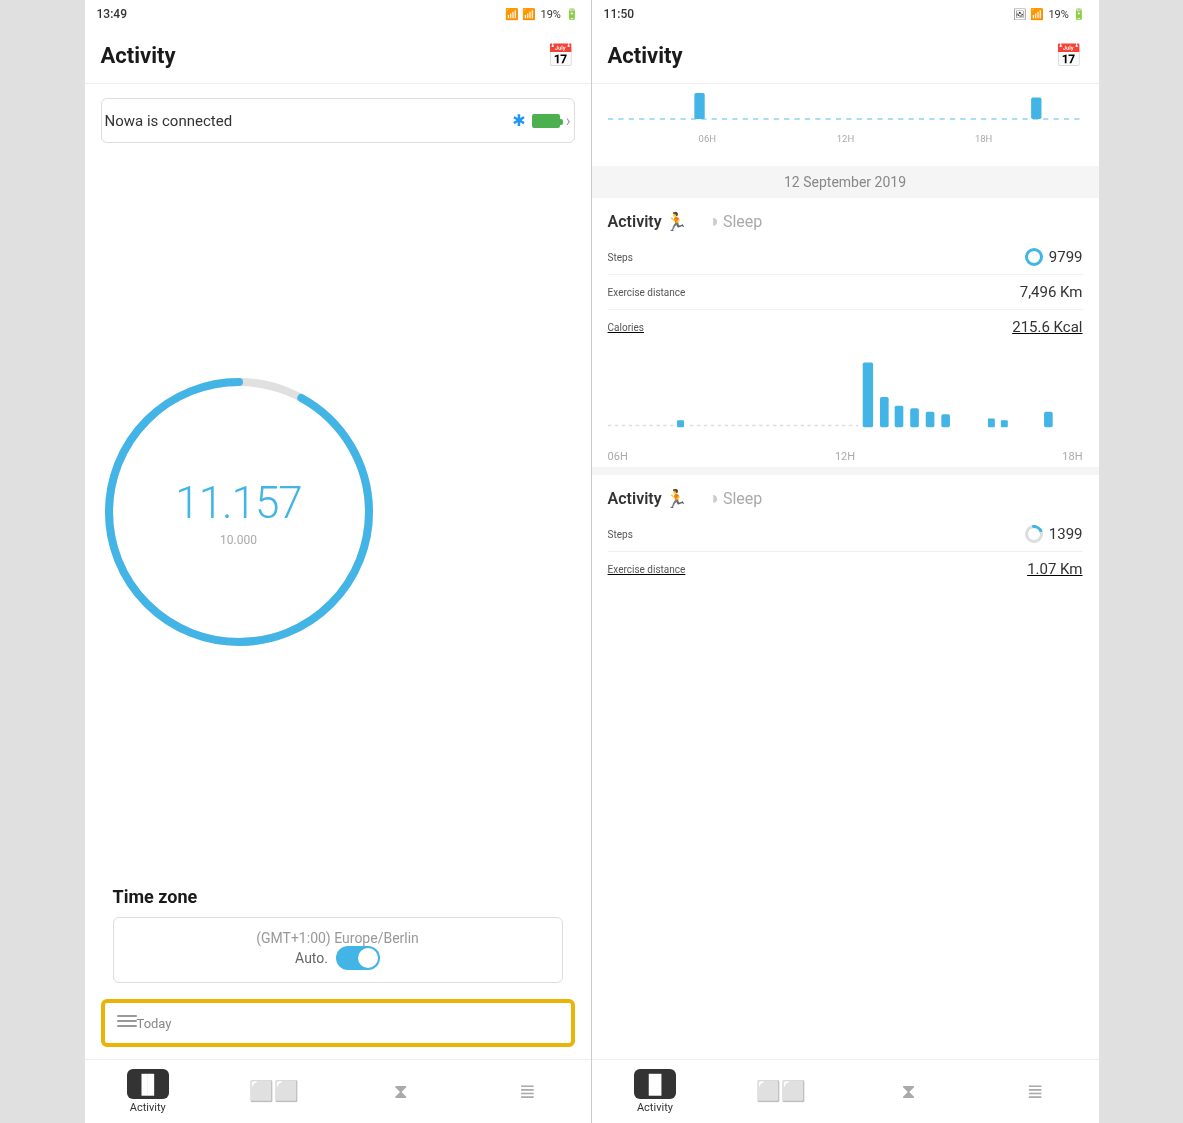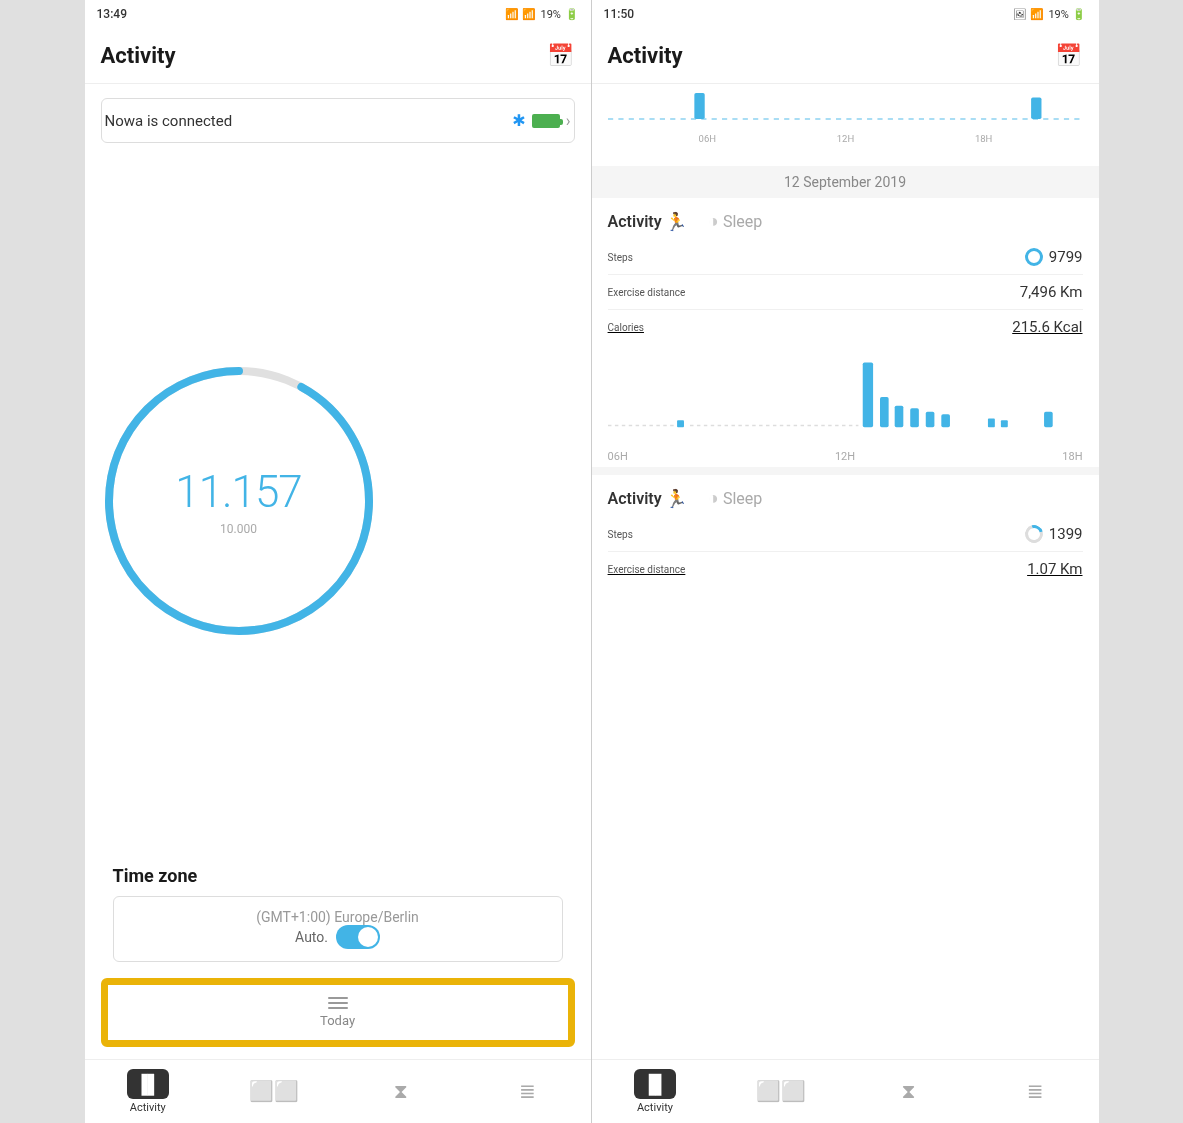--- a/index.html
+++ b/index.html
@@ -190,25 +190,24 @@
       top: 2px;
       width: 20px;
       height: 20px;
       background: #fff;
       border-radius: 50%;
     }
 
     
     .today-btn {
       margin: 0 16px 12px;
-      border: 7px solid #eab308;
+      border: 4px solid #eab308;
       border-radius: 6px;
       padding: 12px;
       display: flex;
-      flex-direction: column;
       align-items: center;
       background: #fff;
       flex-shrink: 0;
     }
     .today-lines { display: flex; flex-direction: column; gap: 3px; margin-bottom: 4px; }
     .today-line { width: 20px; height: 2px; background: #999; border-radius: 1px; }
     .today-text { font-size: 13px; color: #888; }
 
     
     .bottom-nav {

